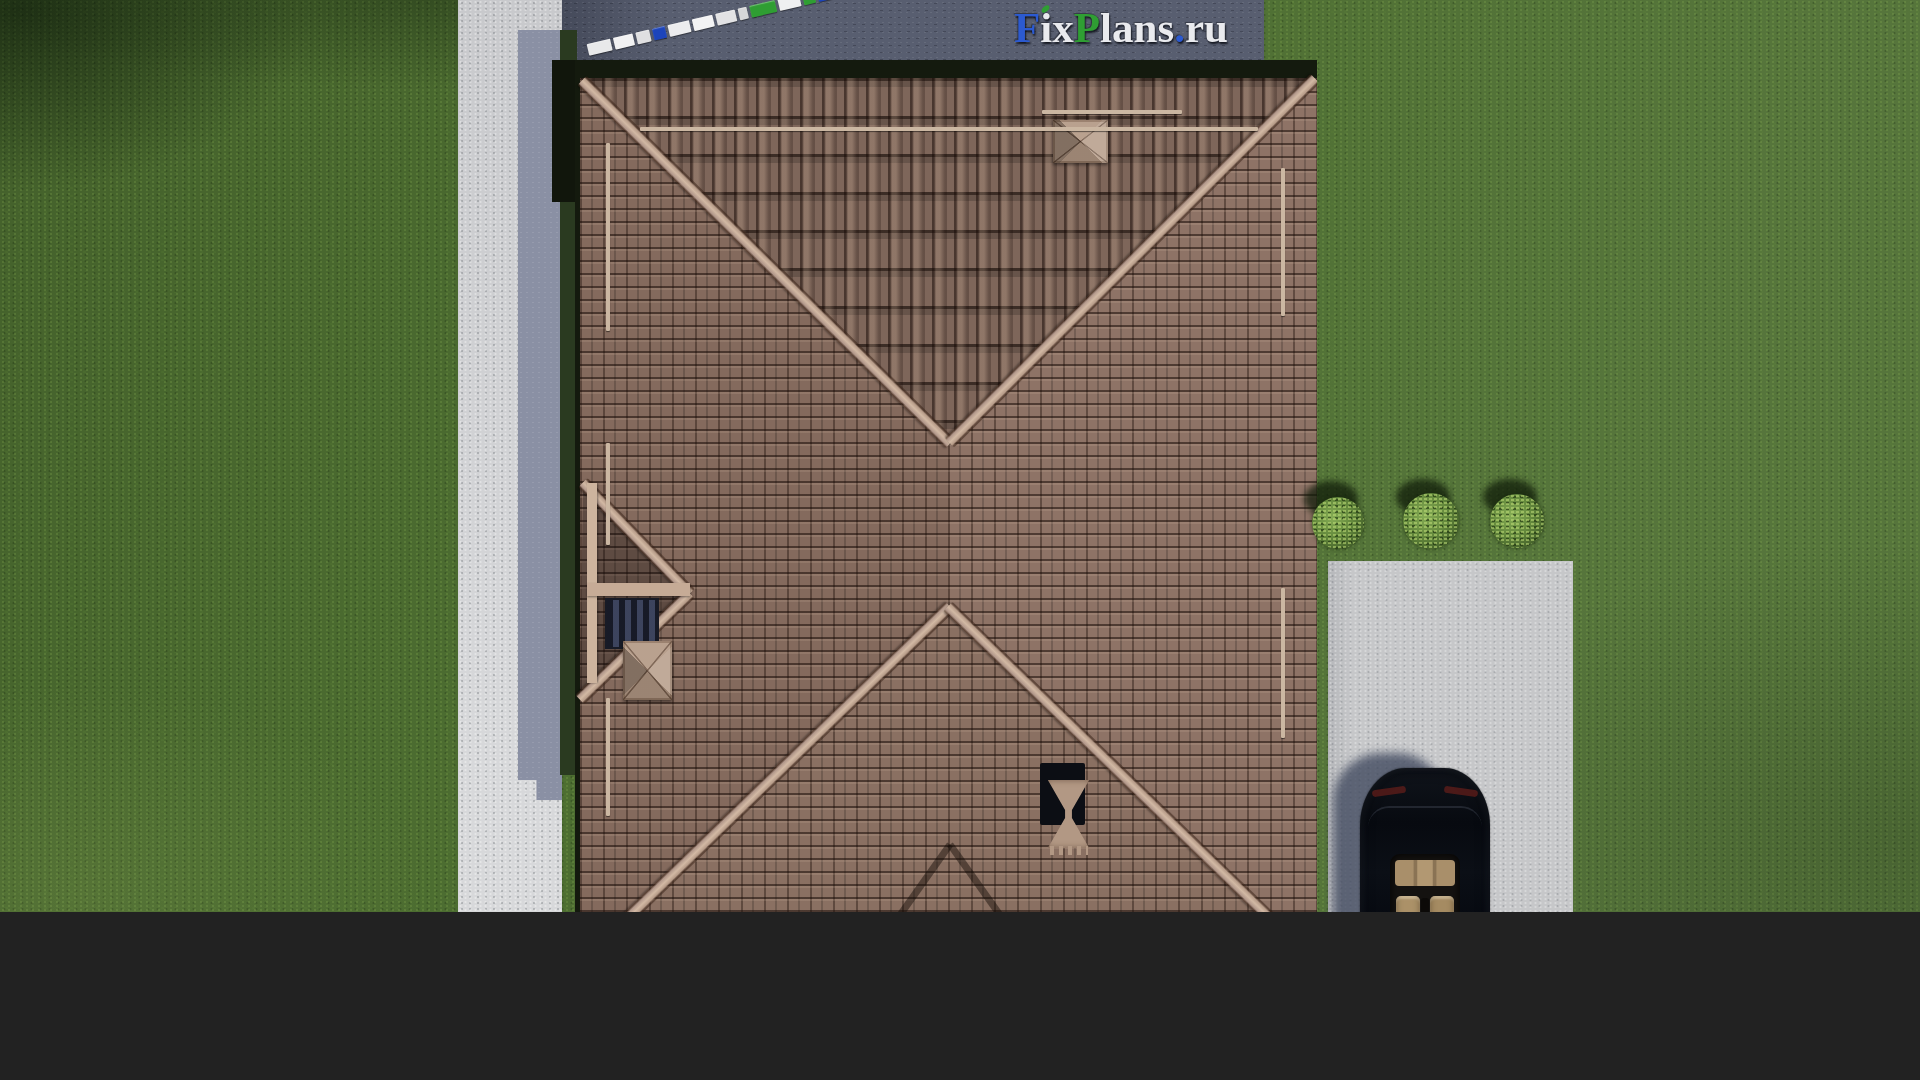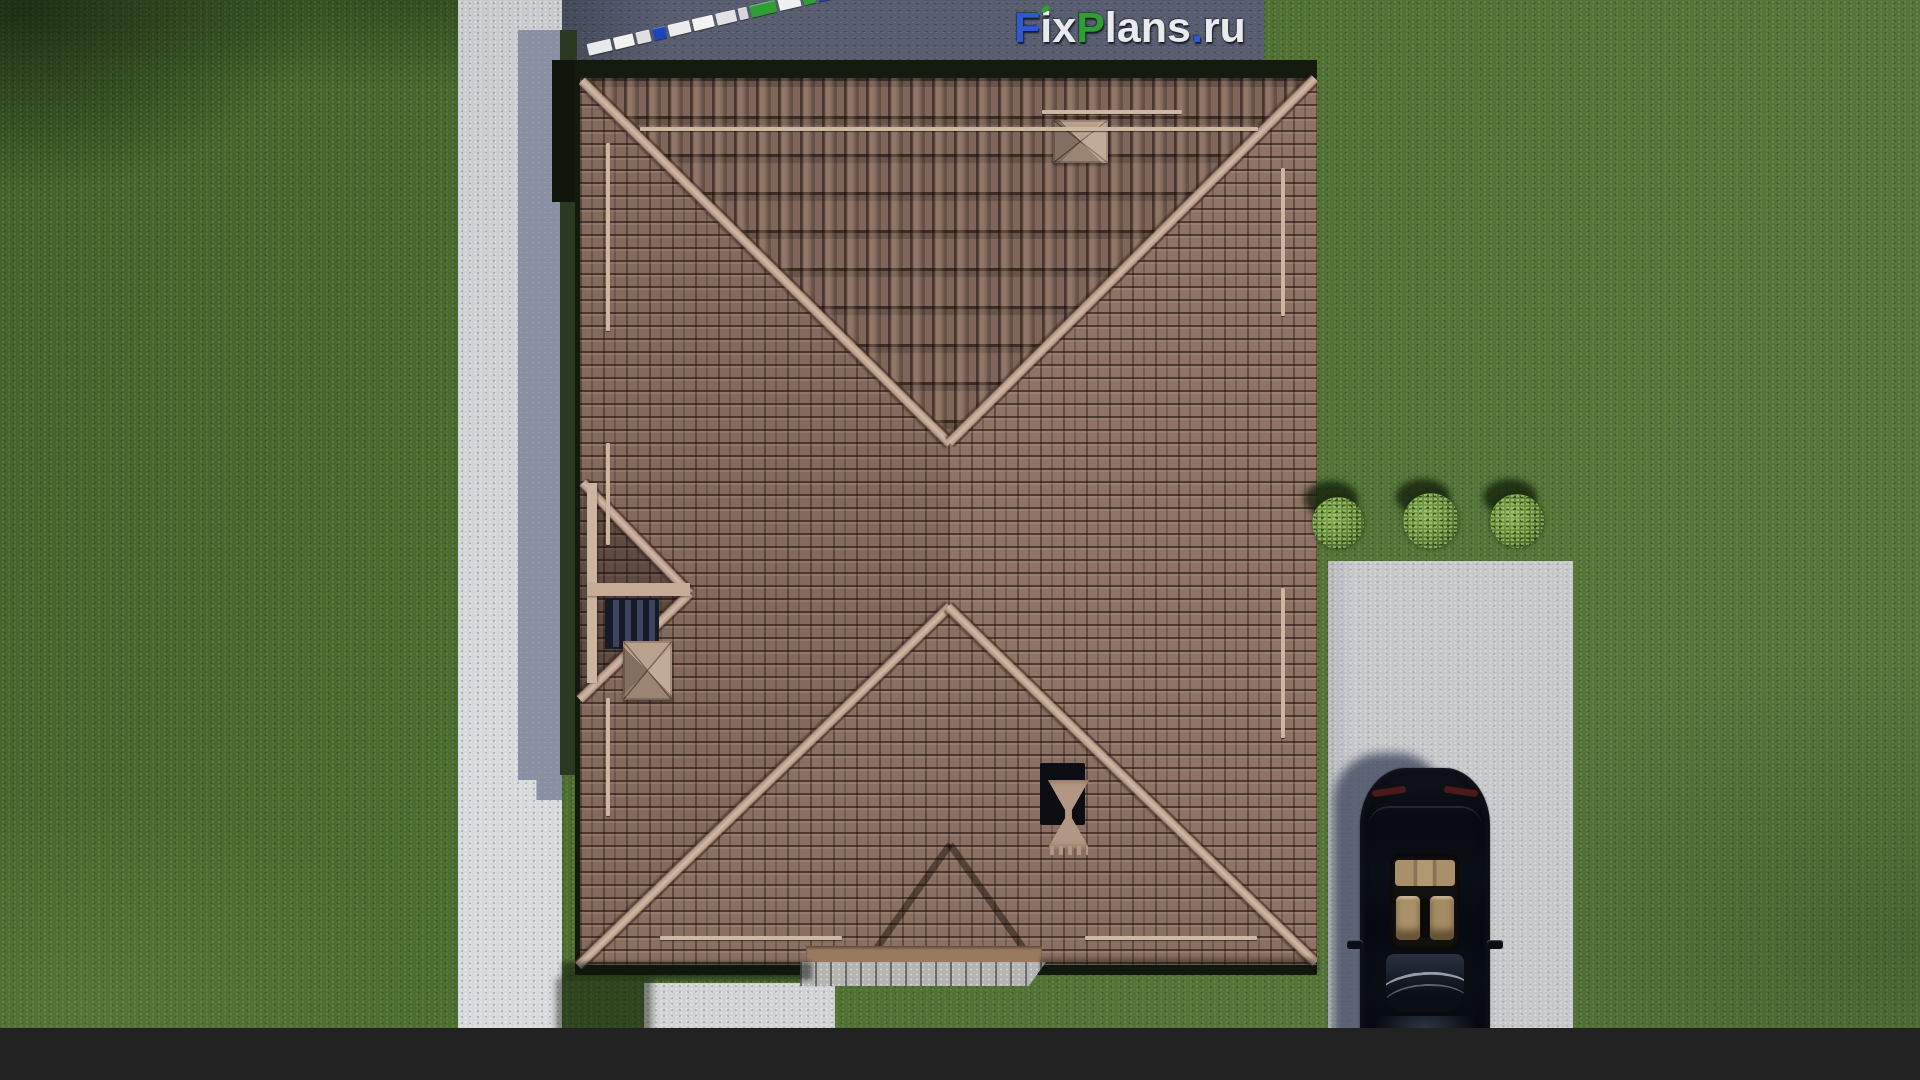--- a/index.html
+++ b/index.html
@@ -1,17 +1,17 @@
 <!DOCTYPE html>
 <html><head>
 <meta charset="utf-8">
 <style>
   html,body{margin:0;padding:0;background:#222;}
-  .scene{position:relative;width:1920px;height:1028px;overflow:hidden;
-         font-family:Liberation Sans, sans-serif;}
+  .scene{position:relative;width:1920px;height:912px;overflow:hidden;
+         font-family:Liberation Serif, serif;}
   .scene *{position:absolute;}
 
   
   .lawn{inset:0;background-color:#4d6e31;
     background-image:
       radial-gradient(rgba(150,190,90,.20) 1px, transparent 1.4px),
       radial-gradient(rgba(10,25,5,.24) 1px, transparent 1.4px),
       radial-gradient(rgba(95,135,55,.18) 1.2px, transparent 1.7px),
       linear-gradient(115deg, rgba(0,0,0,.12), rgba(0,0,0,0) 40%, rgba(255,255,255,.05) 78%);
     background-size:6px 4px, 9px 6px, 13px 8px, 100% 100%;}

